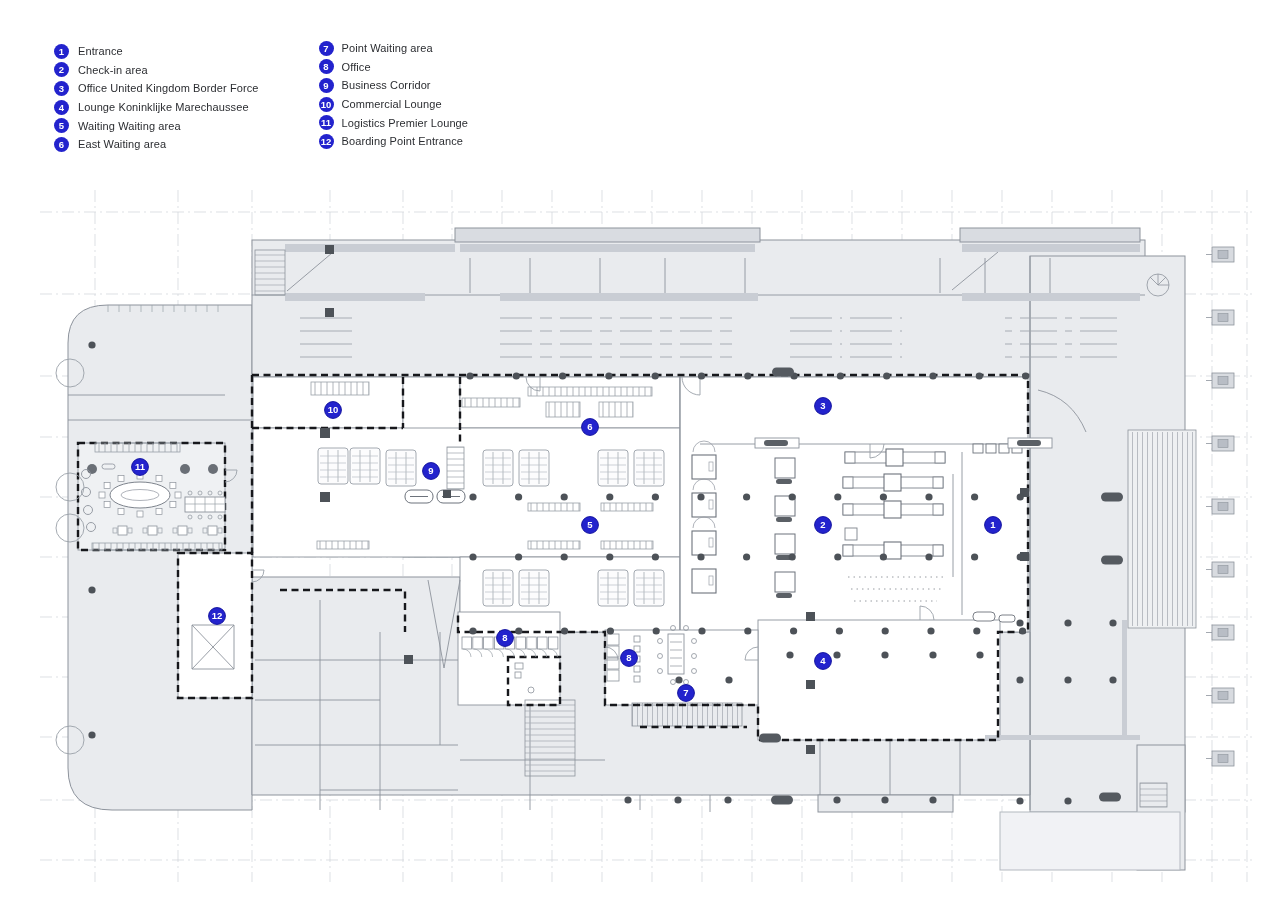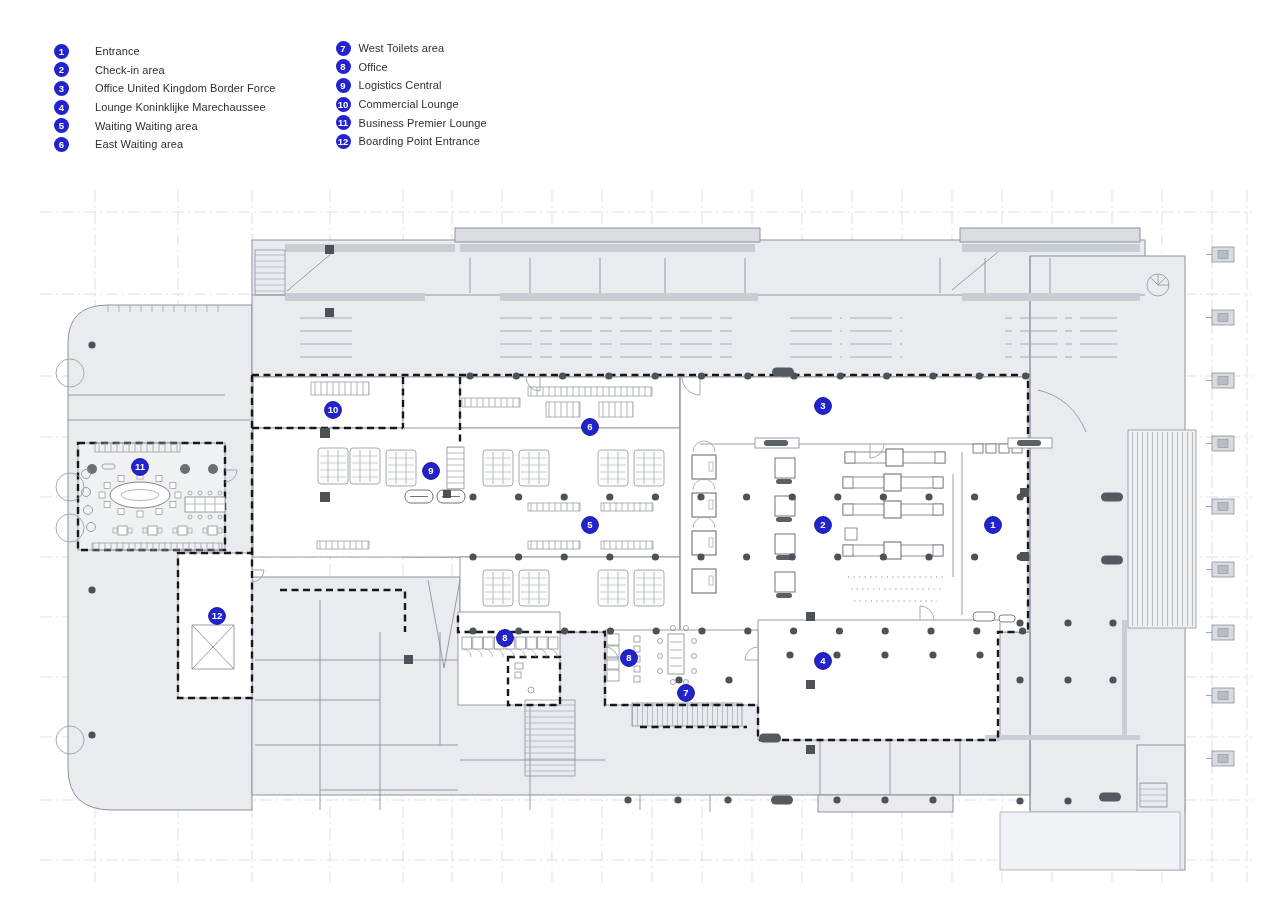--- a/index.html
+++ b/index.html
@@ -4,21 +4,21 @@
 <style>
   html,body{margin:0;padding:0;background:#fff;}
   .canvas{position:relative;width:1280px;height:905px;background:#ffffff;overflow:hidden;
           font-family:"Liberation Sans", sans-serif;}
   .legend{position:absolute;left:54px;top:42px;display:flex;gap:60px;z-index:5;}
   .legend-col{display:flex;flex-direction:column;}
   .legend-col + .legend-col{margin-top:-3px;}
   .legend-item{display:flex;align-items:center;height:18.6px;white-space:nowrap;}
   .legend-badge{width:15px;height:15px;border-radius:50%;color:#fff;font-size:9.5px;font-weight:bold;
                 display:inline-flex;align-items:center;justify-content:center;flex:0 0 15px;}
-  .legend-label{font-size:11px;color:#2b2d31;margin-left:26px;letter-spacing:.1px;}
+  .legend-label{font-size:11px;color:#2b2d31;margin-left:9px;letter-spacing:.1px;}
   .legend-col-2 .legend-label{margin-left:8px;}
   svg#plan{position:absolute;left:0;top:0;}
   svg text{font-family:"Liberation Sans", sans-serif;}
 </style>
 </head>
 <body>
 
 <div class="canvas">
 
   <div class="legend">
@@ -44,37 +44,37 @@
           <span class="legend-label">Waiting Waiting area</span>
         </div>
         <div class="legend-item">
           <span class="legend-badge" style="background: rgb(35, 35, 205);">6</span>
           <span class="legend-label">East Waiting area</span>
         </div>
       </div>
     <div class="legend-col legend-col-2" id="legend-col-1">
         <div class="legend-item">
           <span class="legend-badge" style="background: rgb(35, 35, 205);">7</span>
-          <span class="legend-label">West Toilets area</span>
+          <span class="legend-label">Point Waiting area</span>
         </div>
         <div class="legend-item">
           <span class="legend-badge" style="background: rgb(35, 35, 205);">8</span>
           <span class="legend-label">Office</span>
         </div>
         <div class="legend-item">
           <span class="legend-badge" style="background: rgb(35, 35, 205);">9</span>
-          <span class="legend-label">Logistics Central</span>
+          <span class="legend-label">Business Corridor</span>
         </div>
         <div class="legend-item">
           <span class="legend-badge" style="background: rgb(35, 35, 205);">10</span>
           <span class="legend-label">Commercial Lounge</span>
         </div>
         <div class="legend-item">
           <span class="legend-badge" style="background: rgb(35, 35, 205);">11</span>
-          <span class="legend-label">Business Premier Lounge</span>
+          <span class="legend-label">Logistics Premier Lounge</span>
         </div>
         <div class="legend-item">
           <span class="legend-badge" style="background: rgb(35, 35, 205);">12</span>
           <span class="legend-label">Boarding Point Entrance</span>
         </div>
       </div>
   </div>
 
   <svg id="plan" width="1280" height="905" viewBox="0 0 1280 905">
     <defs>

